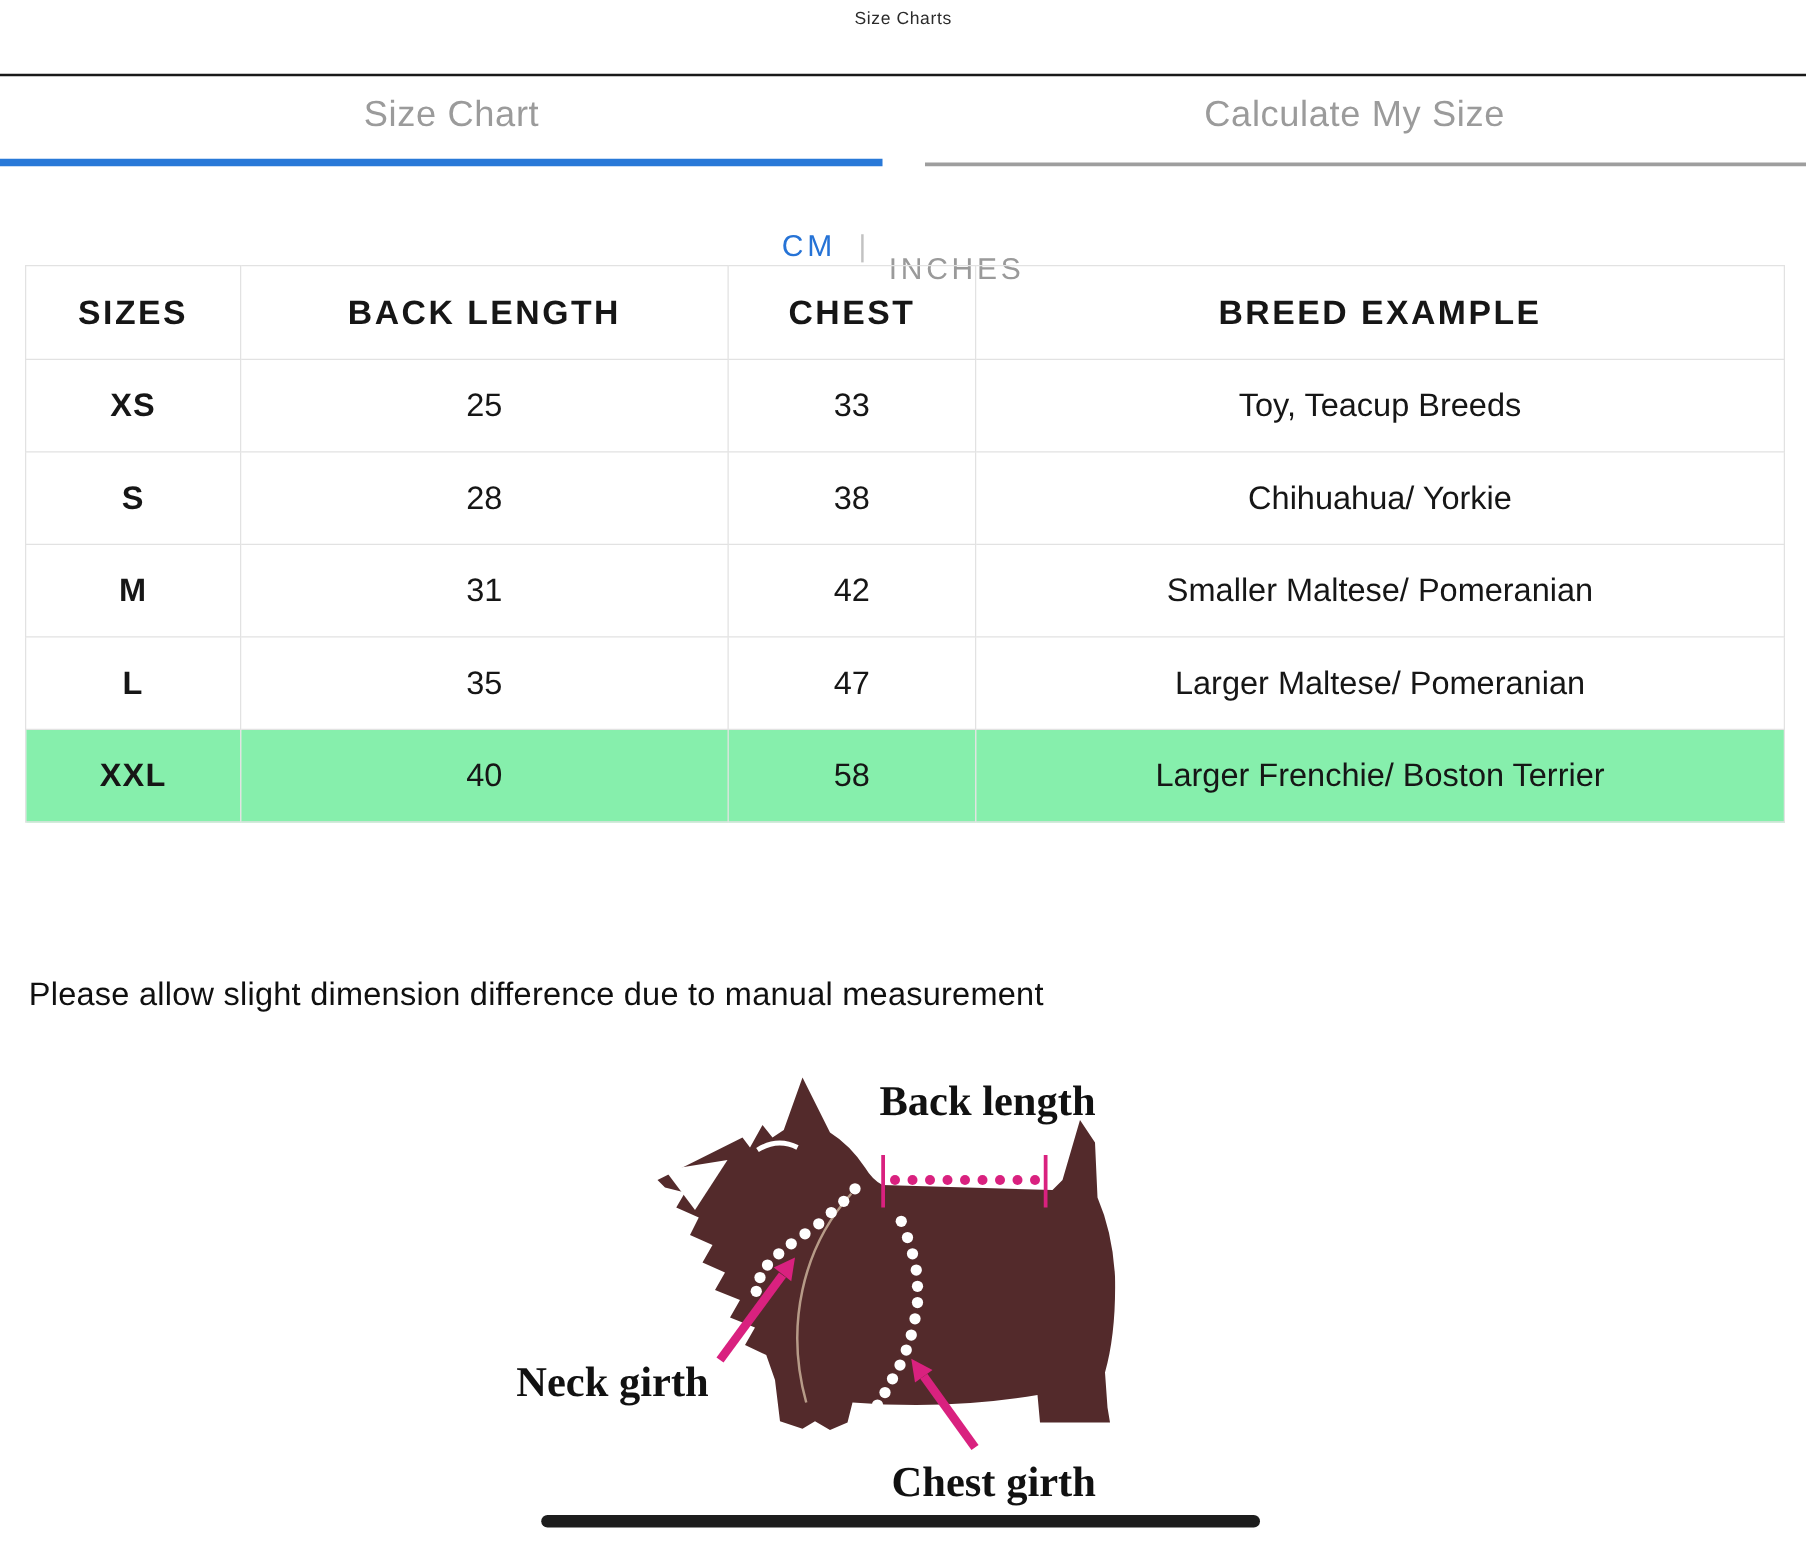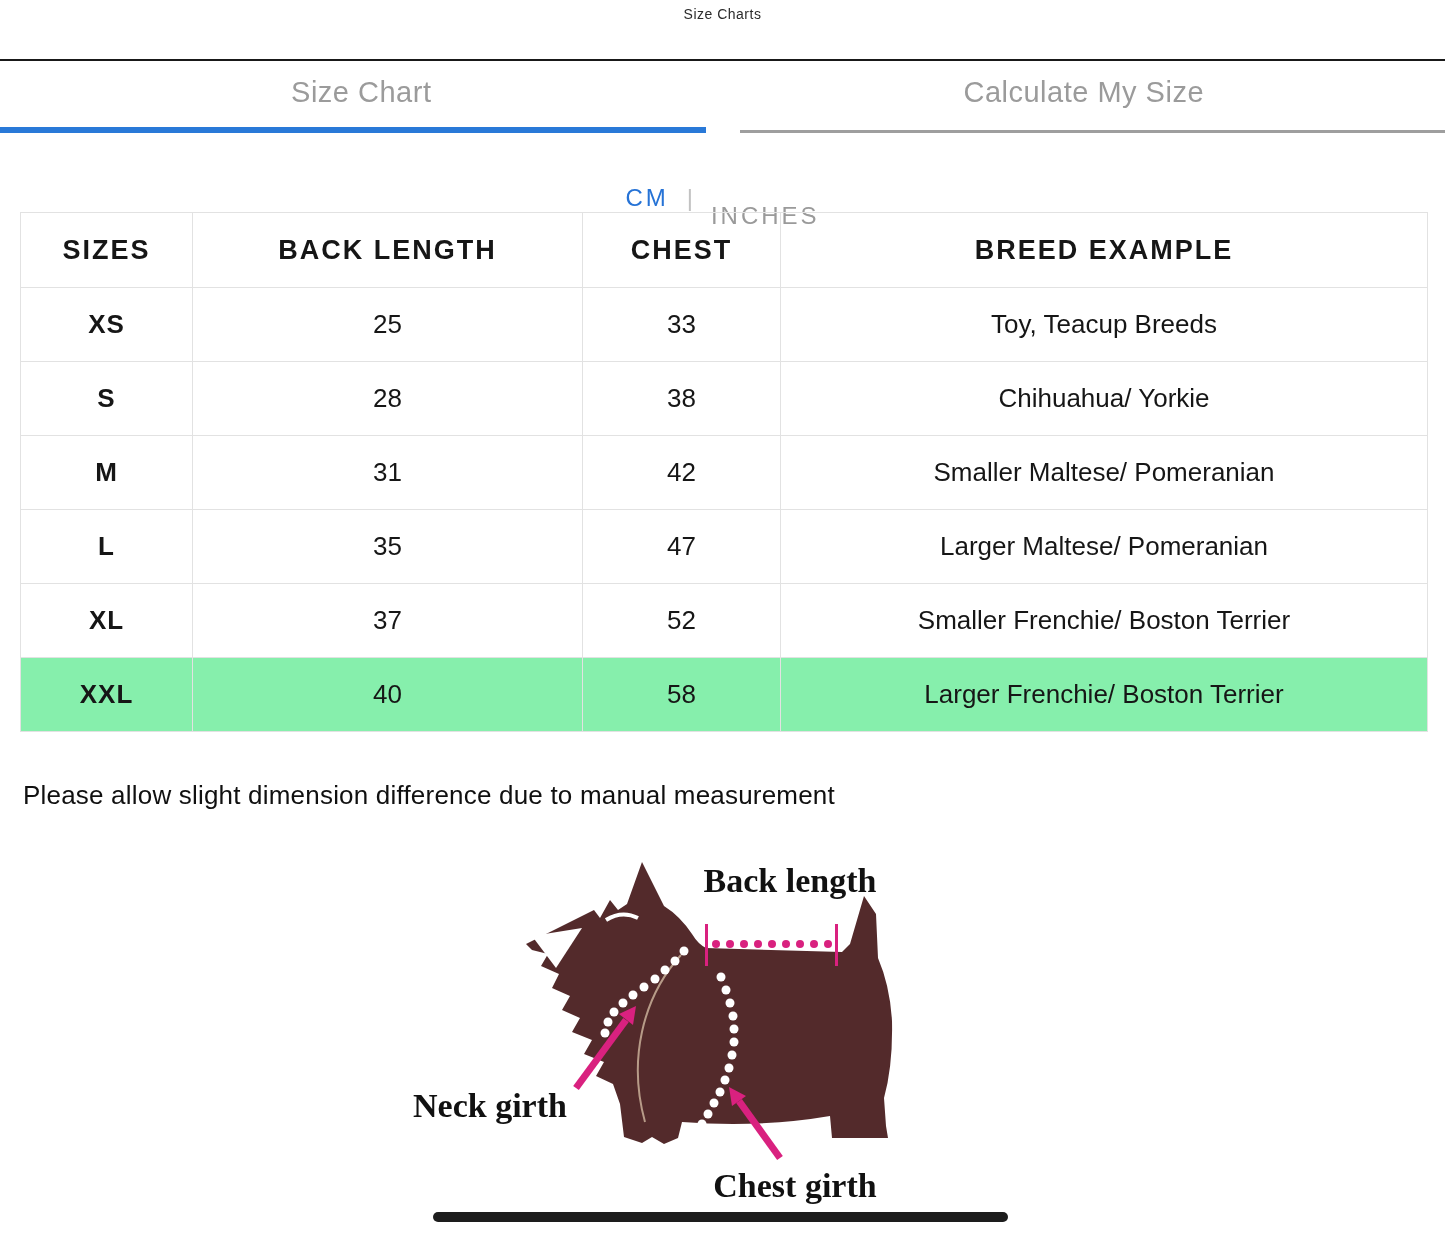--- a/index.html
+++ b/index.html
@@ -182,26 +182,20 @@
           <td class="cell-size">M</td>
           <td class="cell-back_length">31</td>
           <td class="cell-chest">42</td>
           <td class="cell-breed">Smaller Maltese/ Pomeranian</td>
         </tr>
         <tr>
           <td class="cell-size">L</td>
           <td class="cell-back_length">35</td>
           <td class="cell-chest">47</td>
           <td class="cell-breed">Larger Maltese/ Pomeranian</td>
-        </tr>
-        <tr>
-          <td class="cell-size">XL</td>
-          <td class="cell-back_length">37</td>
-          <td class="cell-chest">52</td>
-          <td class="cell-breed">Smaller Frenchie/ Boston Terrier</td>
         </tr>
         <tr>
           <td class="cell-size">XXL</td>
           <td class="cell-back_length">40</td>
           <td class="cell-chest">58</td>
           <td class="cell-breed">Larger Frenchie/ Boston Terrier</td>
         </tr>
       </tbody>
   </table>
 

